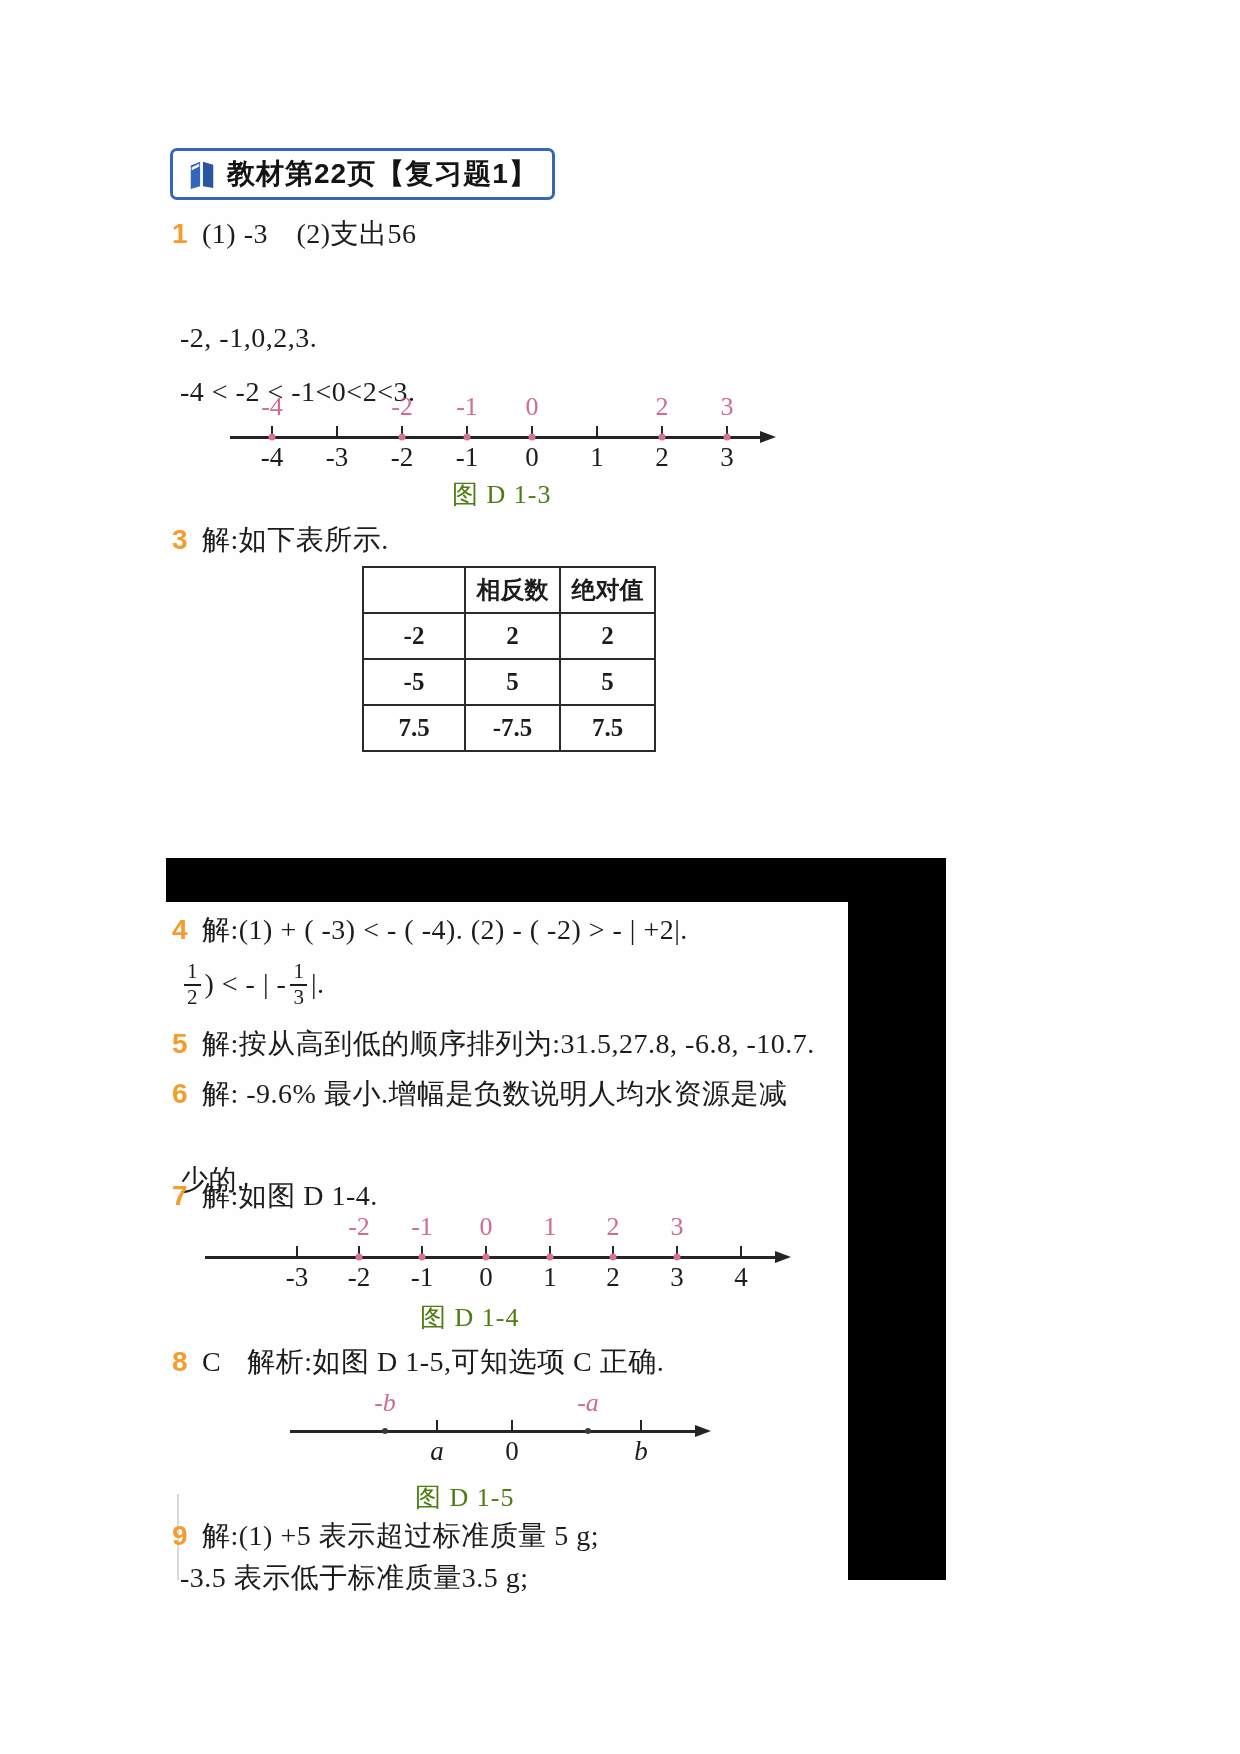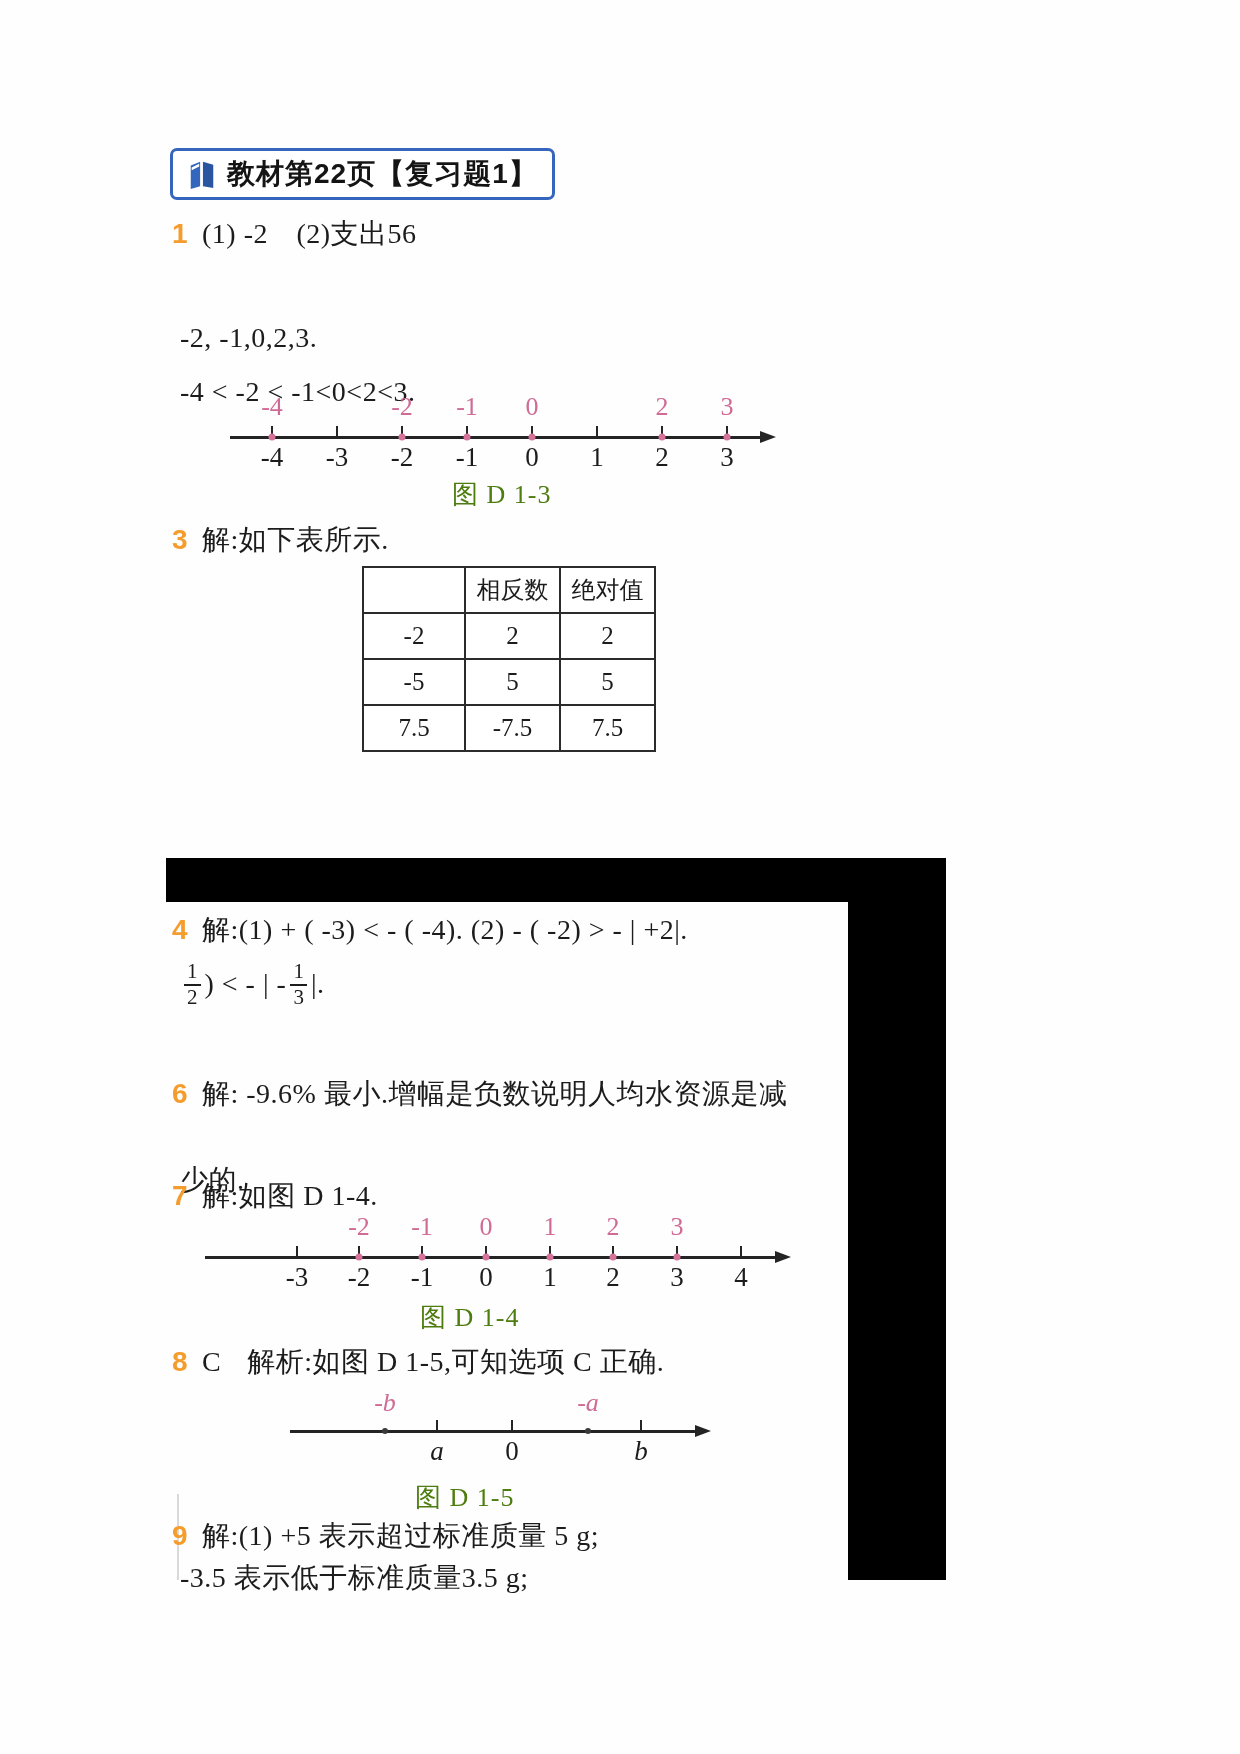--- a/index.html
+++ b/index.html
@@ -29,21 +29,21 @@
   }
   .badge-title{
     font-family:"Liberation Sans","DejaVu Sans",sans-serif;
     font-weight:700;font-size:28px;color:#141414;letter-spacing:1px;
   }
 
   
   .answer-table{position:absolute;left:362px;top:566px;border-collapse:collapse;background:#fff;}
   .answer-table td,.answer-table th{
     border:2px solid #2b2b2b;text-align:center;vertical-align:middle;
-    font-size:25px;font-weight:400;padding:0;
+    font-size:25px;font-weight:700;padding:0;
   }
   .answer-table th{font-family:"Liberation Sans","DejaVu Sans",sans-serif;font-size:24px;}
   .c1{width:100px;height:44px;}
   .c2{width:93px;height:44px;}
   .c3{width:93px;height:44px;}
 
   
   .nl{position:absolute;}
   .nl-axis{position:absolute;height:3px;background:#242424;}
   .nl-arrow{position:absolute;width:0;height:0;border-left:16px solid #242424;
@@ -78,21 +78,21 @@
       <svg width="30" height="30" viewBox="0 0 32 32">
         <path fill="#3566be" d="M4 7 L14 3 L14 29 L4 32 Z"></path>
         <path fill="#2a55a0" d="M17 3 L28 6 L28 31 L17 29 Z"></path>
         <path fill="#ffffff" d="M5 9 L13 5 L13 8 L5 12 Z"></path>
       </svg>
     </span>
     <span class="badge-title">教材第22页【复习题1】</span>
   </div>
 
   <div class="row" style="top:218px">
-    <span class="inum">1</span><span class="txt">(1) -2　(2)支出56</span>
+    <span class="inum">1</span><span class="txt">(1) -3　(2)支出56</span>
   </div>
 
   <div class="row cont" style="top:322px">
     <span class="txt">-2, -1,0,2,3.</span>
   </div>
   <div class="row cont" style="top:376px">
     <span class="txt">-4 &lt; -2 &lt; -1&lt;0&lt;2&lt;3.</span>
   </div>
 
   <div class="nl" style="left:230px;top:392px;width:562px;height:84px;">
@@ -174,20 +174,23 @@
         <span class="fden">2</span>
       </span>
     <span class="txt">) &lt; - | -</span>
     <span class="frac">
         <span class="fnum">1</span>
         <span class="fden">3</span>
       </span>
     <span class="txt">|.</span>
   </div>
 
+  <div class="row" style="top:1028px">
+    <span class="inum">5</span><span class="txt">解:按从高到低的顺序排列为:31.5,27.8, -6.8, -10.7.</span>
+  </div>
 
   <div class="row" style="top:1078px">
     <span class="inum">6</span><span class="txt">解: -9.6% 最小.增幅是负数说明人均水资源是减</span>
   </div>
   <div class="row cont" style="top:1164px">
     <span class="txt">少的.</span>
   </div>
 
   <div class="row" style="top:1180px">
     <span class="inum">7</span><span class="txt">解:如图 D 1-4.</span>

